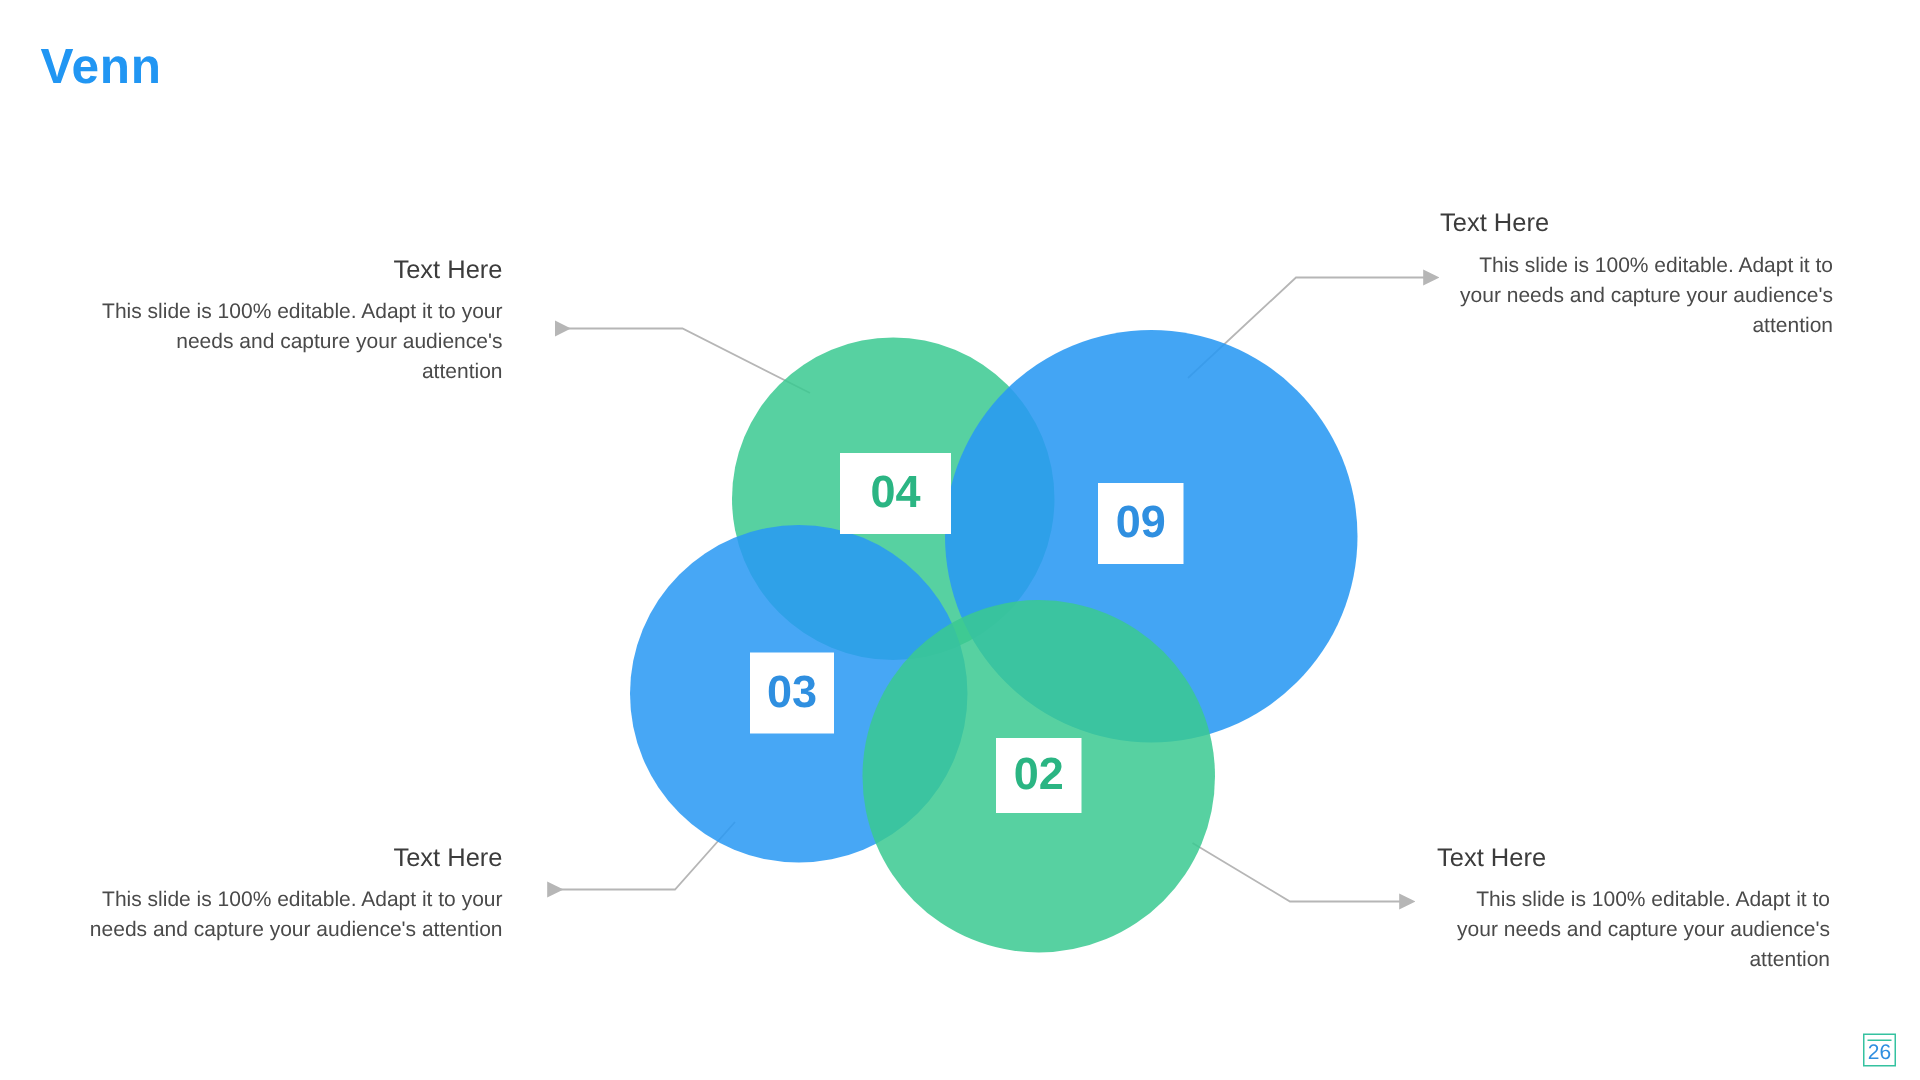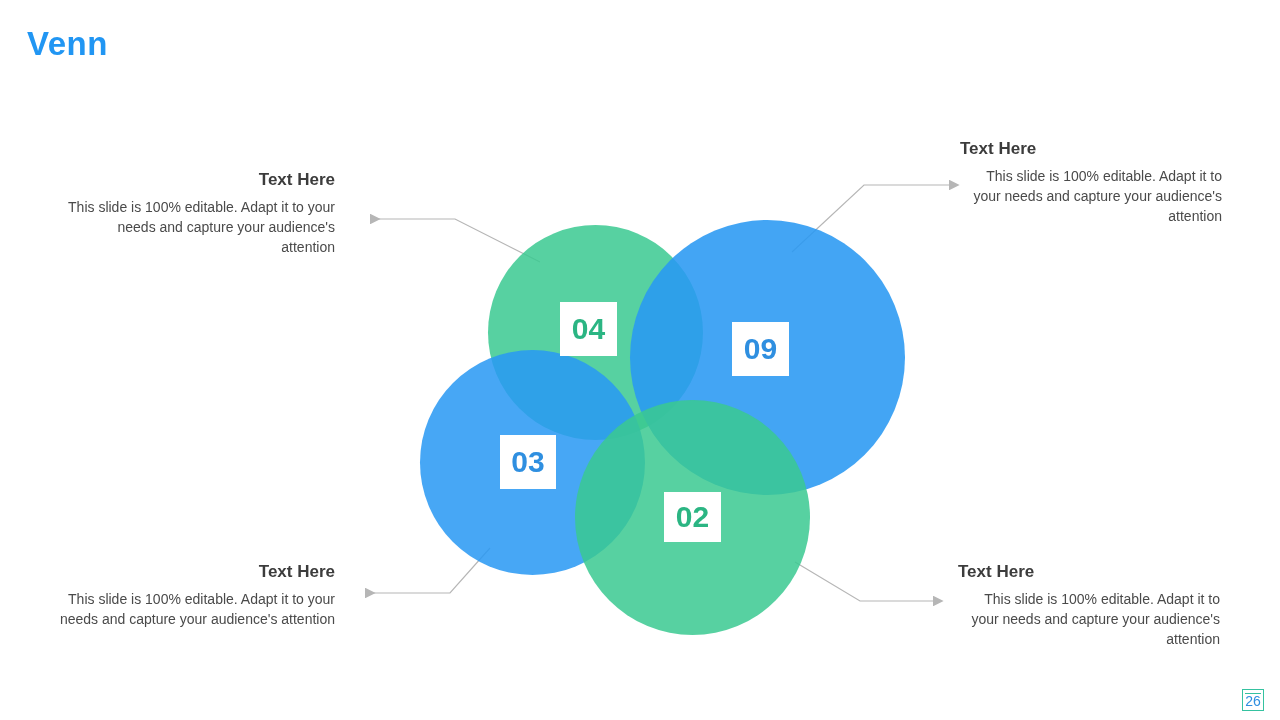--- a/index.html
+++ b/index.html
@@ -68,27 +68,27 @@
     display: flex;
     align-items: center;
     justify-content: center;
     font-size: 30px;
     font-weight: bold;
     box-shadow: 0 0 0 0 rgba(0,0,0,0);
   }
   .num-01 { left: 317px; top: 117px; width: 57px; height: 54px; color: #2f8fe0; }
   .num-02 { left: 249px; top: 287px; width: 57px; height: 50px; color: #2bb583; }
   .num-03 { left:  85px; top: 230px; width: 56px; height: 54px; color: #2f8fe0; }
-  .num-04 { left: 145px; top:  97px; width: 57px; height: 54px; color: #2bb583; }
+  .num-04 { left: 145px; top:  97px; width: 74px; height: 54px; color: #2bb583; }
 
   
   .txtblk { position: absolute; }
   .txtblk .head {
     font-size: 17px;
-    font-weight: bold;
+    font-weight: normal;
     color: #3c3c3c;
     margin-bottom: 8px;
   }
   .txtblk .body {
     font-size: 14px;
     color: #4a4a4a;
     line-height: 1.42;
   }
   .t-tl { left: 63px; top: 170px; width: 272px; text-align: right; }
   .t-tr { left: 960px; top: 139px; width: 262px; text-align: right; }

